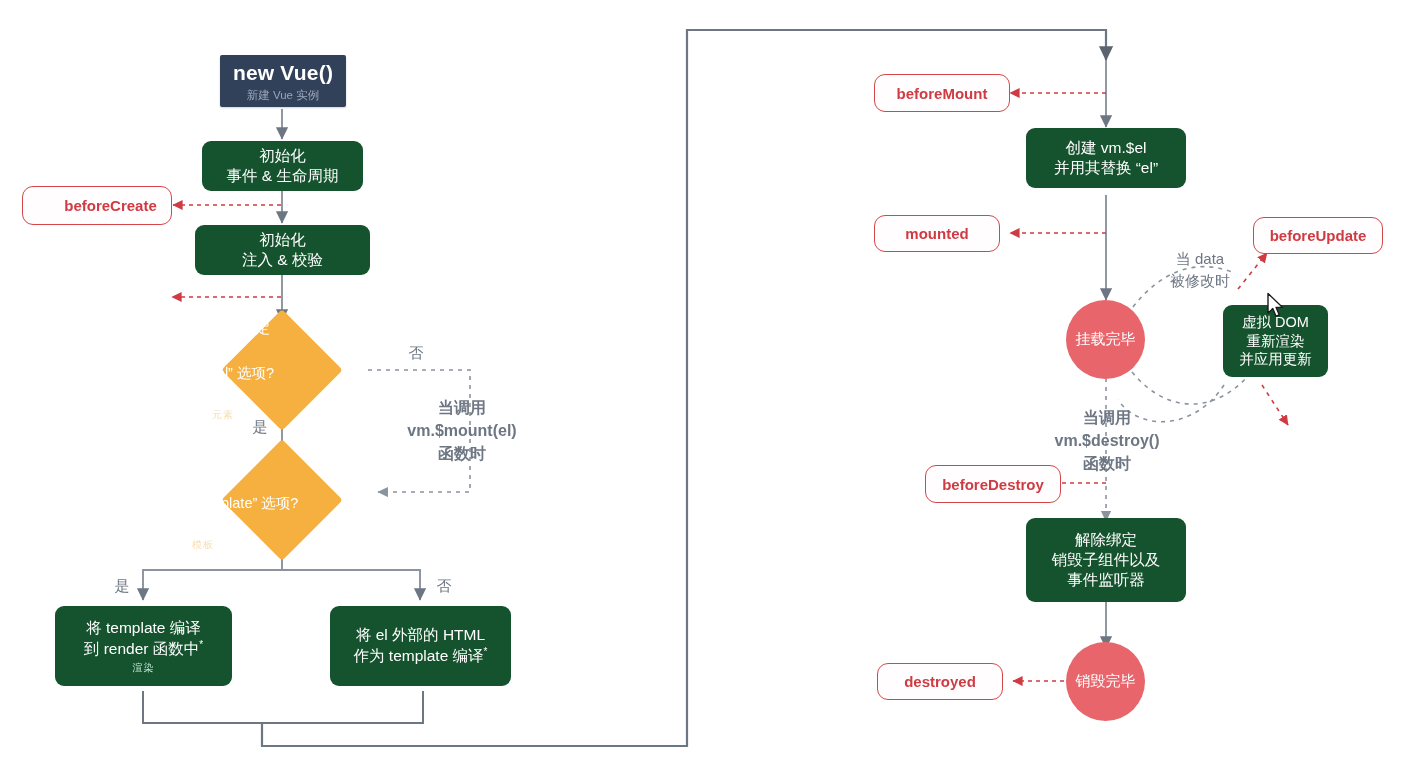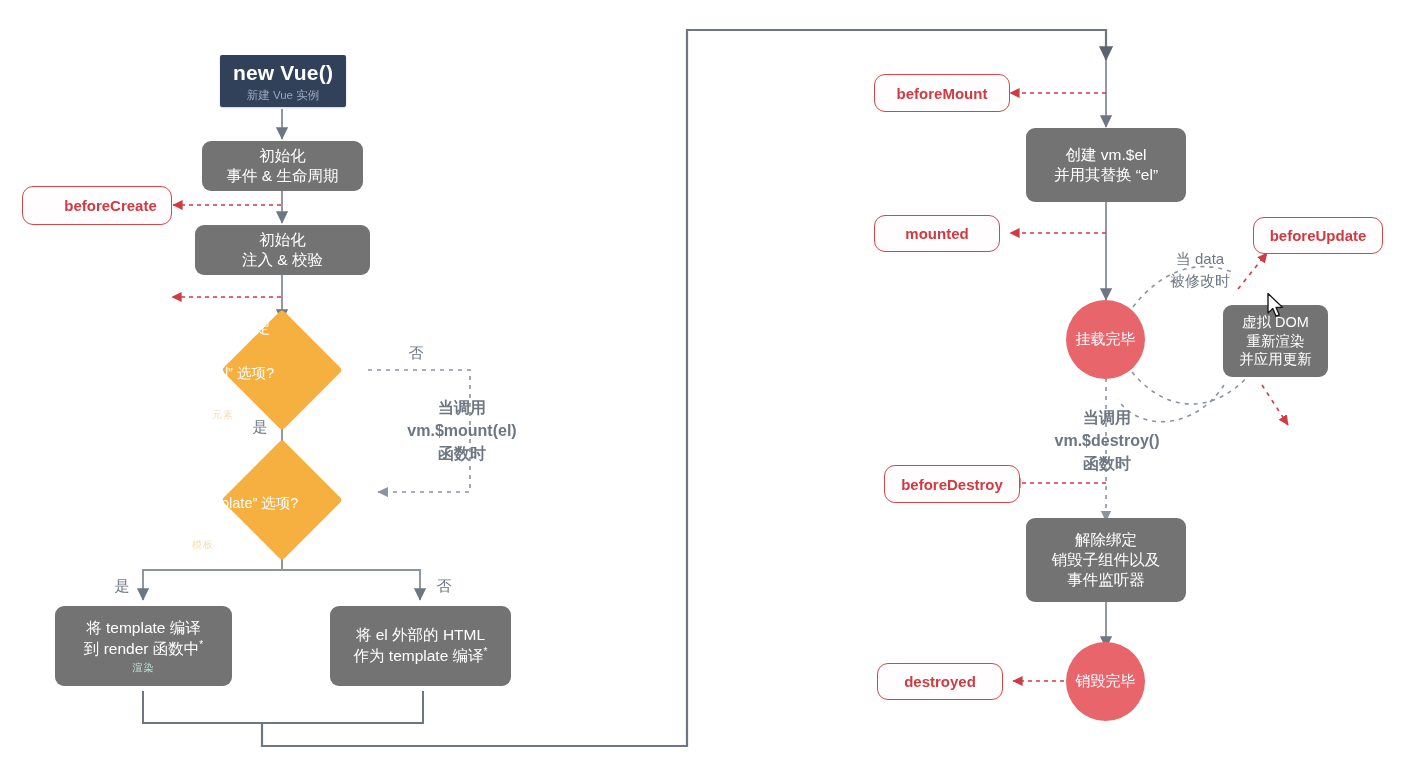--- a/index.html
+++ b/index.html
@@ -41,21 +41,21 @@
   }
   .node-vue .ttl {
     font-size: 21px; font-weight: bold; letter-spacing: .2px;
   }
   .node-vue .sub {
     font-size: 11.5px; color: #9aa6b8; margin-top: 2px; font-weight: normal;
   }
 
   
   .node-green {
-    background: #737373;
+    background: #14532d;
     border-radius: 9px;
     color: #ffffff;
     font-size: 15.5px;
     padding: 6px 10px;
   }
   .node-green .ln { white-space: nowrap; }
   .node-green .micro {
     font-size: 10px; color: #bfe6d8; margin-top: 1px; letter-spacing: 1px;
   }
   .sup { font-size: 10px; vertical-align: super; }
@@ -239,21 +239,21 @@
     <div class="micro">渲染</div>
   </div>
 
   <div class="node node-green" style="left:330px; top:606px; width:181px; height:80px;">
     <div class="ln">将 el 外部的 HTML</div>
     <div class="ln">
       <span>作为 template 编译</span><span class="sup">*</span>
     </div>
   </div>
 
-  <div class="node node-green" style="left:1026px; top:128px; width:160px; height:74px;">
+  <div class="node node-green" style="left:1026px; top:128px; width:160px; height:60px;">
     <div class="ln">创建  vm.$el</div>
     <div class="ln">并用其替换 “el”</div>
   </div>
 
   <div class="node node-green" style="left:1223px; top:305px; width:105px; height:72px; font-size:14.5px;">
     <div class="ln">虚拟 DOM</div>
     <div class="ln">重新渲染</div>
     <div class="ln">并应用更新</div>
   </div>
 
@@ -275,21 +275,21 @@
   </div>
   <div class="hook" style="left:874px; top:74px; width:136px; height:38px;">
     <span>beforeMount</span>
   </div>
   <div class="hook" style="left:874px; top:215px; width:126px; height:37px;">
     <span>mounted</span>
   </div>
   <div class="hook" style="left:1253px; top:217px; width:130px; height:37px;">
     <span>beforeUpdate</span>
   </div>
-  <div class="hook" style="left:884px; top:465px; width:136px; height:38px;">
+  <div class="hook" style="left:925px; top:465px; width:136px; height:38px;">
     <span>beforeDestroy</span>
   </div>
   <div class="hook" style="left:877px; top:663px; width:126px; height:37px;">
     <span>destroyed</span>
   </div>
 
   <div class="lbl" style="left:248px; top:416px; width:24px;">是</div>
   <div class="lbl" style="left:404px; top:342px; width:24px;">否</div>
   <div class="lbl" style="left:110px; top:575px; width:24px;">是</div>
   <div class="lbl" style="left:432px; top:575px; width:24px;">否</div>

